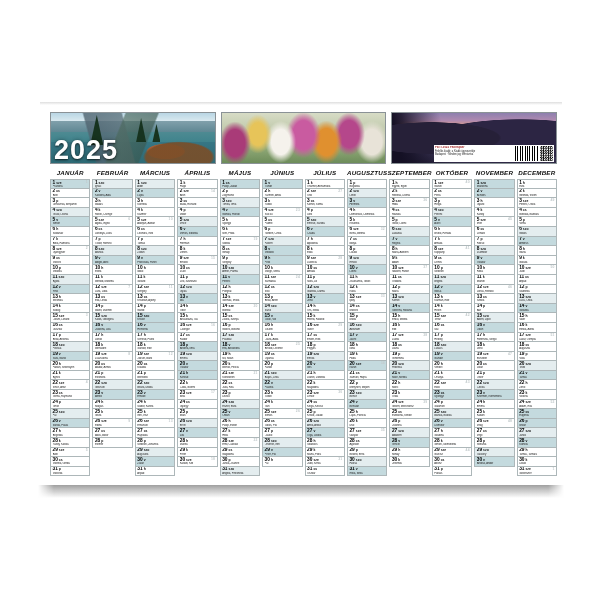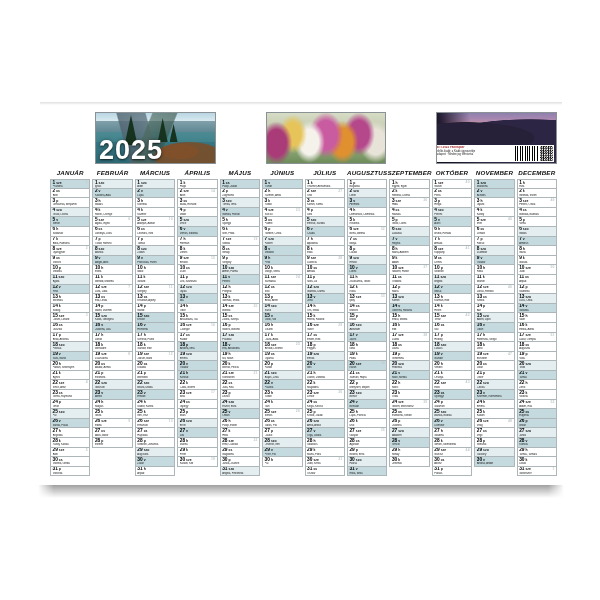--- a/index.html
+++ b/index.html
@@ -7,21 +7,21 @@
          font-family:"Liberation Sans", sans-serif;}
   .sheet{position:absolute;left:40px;top:104px;width:522px;height:398px;background:#fff;}
   .sheet::before{content:"";position:absolute;left:0;right:0;top:-2px;height:3px;
          background:linear-gradient(to bottom, rgba(160,160,160,.35), rgba(255,255,255,0));}
   .sheet-edge{position:absolute;left:-2px;right:-2px;top:381px;height:13px;
          background:linear-gradient(to bottom,#9f9f9f 0%,#c7c7c7 40%,rgba(255,255,255,0) 100%);
          -webkit-mask:linear-gradient(to right,transparent 0,#000 3%,#000 97%,transparent 100%);
                  mask:linear-gradient(to right,transparent 0,#000 3%,#000 97%,transparent 100%);}
   
   .photos{position:absolute;left:10px;top:8px;width:507px;height:52px;display:flex;gap:5px;}
-  .photo{position:relative;flex:1;overflow:hidden;border:0.5px solid #8a9296;margin-left:45px;}
+  .photo{position:relative;flex:1;overflow:hidden;border:0.5px solid #8a9296;}
   .photo1{background:
       radial-gradient(ellipse 60px 26px at 78% 88%, rgba(122,78,40,.9) 55%, transparent 60%),
       radial-gradient(ellipse 30px 12px at 70% 77%, rgba(196,92,40,.85) 60%, transparent 66%),
       linear-gradient(112deg, transparent 40%, rgba(74,104,92,.65) 41%, rgba(60,88,78,.65) 58%, transparent 59%),
       linear-gradient(255deg, transparent 52%, rgba(96,118,128,.8) 53%, rgba(80,100,112,.8) 74%, transparent 75%),
       linear-gradient(to bottom,#b9d6e4 0%,#d9e9ef 16%,#7f9faa 17%,#5f8793 38%,#4d8a92 39%,#3f838c 58%,#367684 59%,#2e6b76 100%);}
   .pine{position:absolute;background:#17331f;clip-path:polygon(50% 0,100% 100%,0 100%);}
   .pine.p1{left:24%;top:4%;width:13px;height:30px;}
   .pine.p2{left:52%;top:10%;width:10px;height:24px;}
   .pine.p3{left:62%;top:22%;width:8px;height:18px;}

